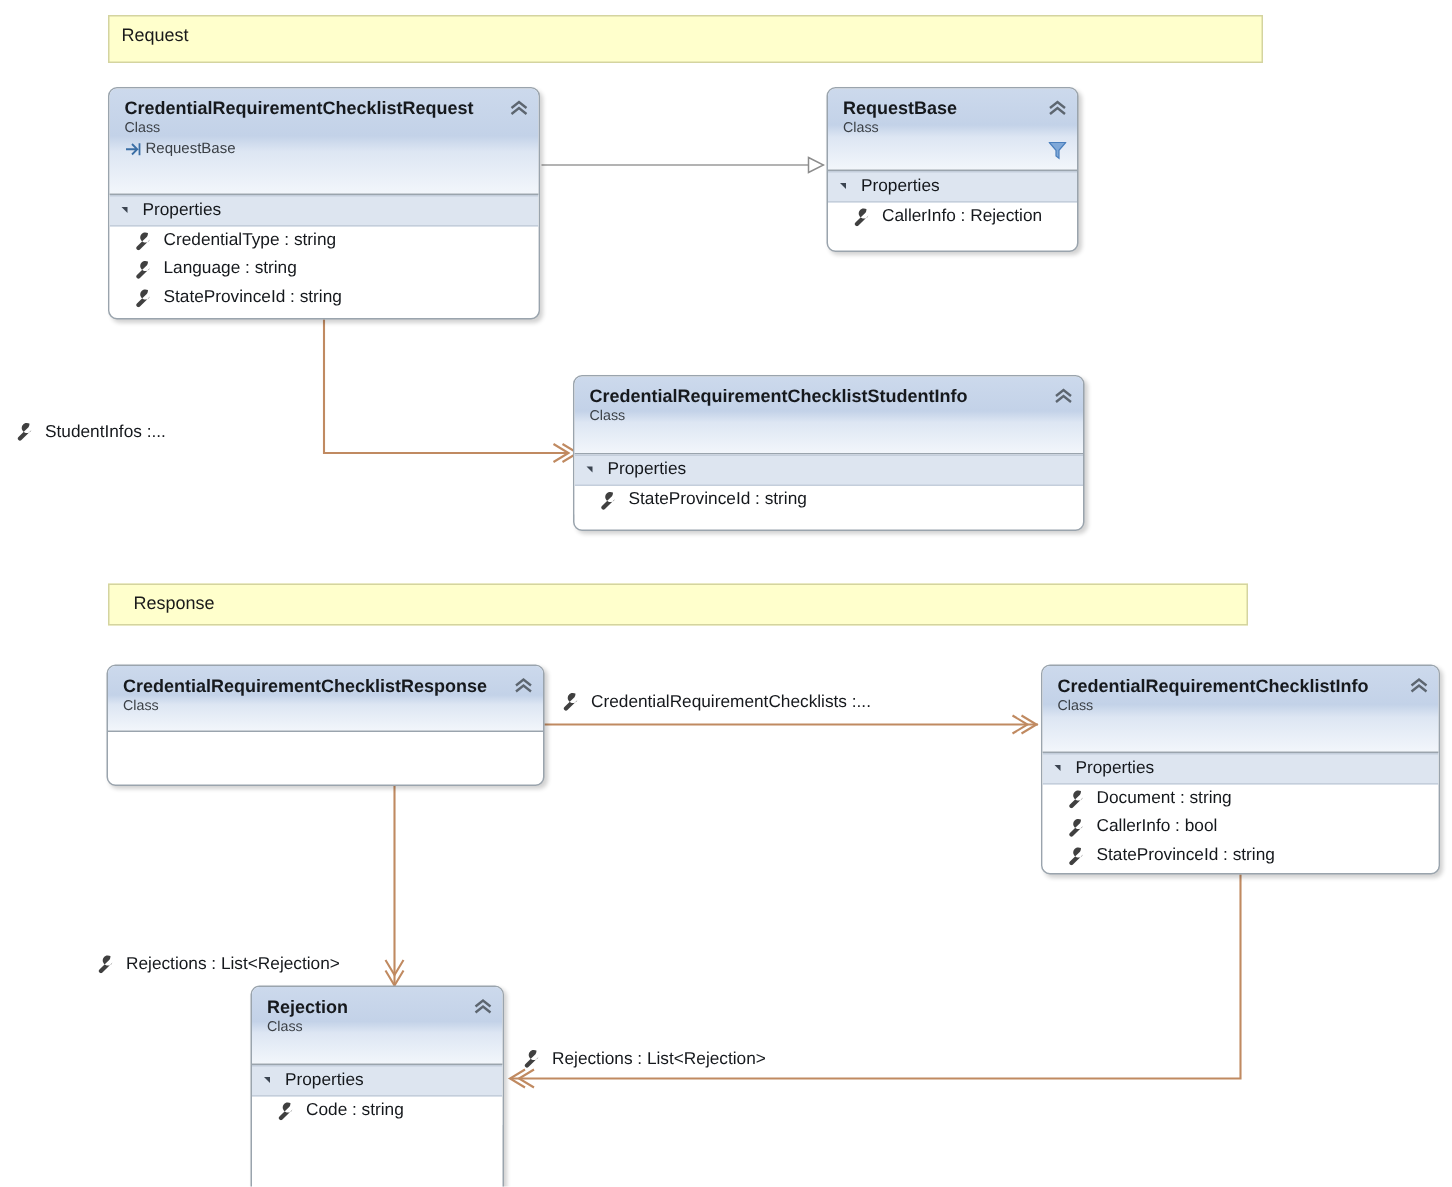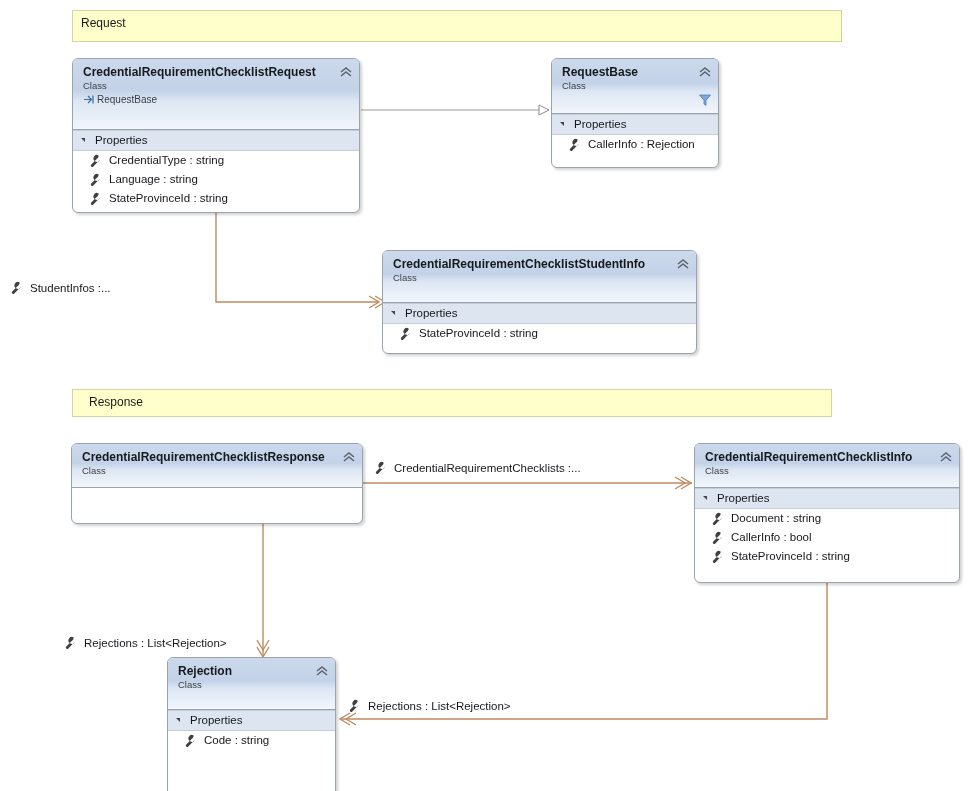--- a/index.html
+++ b/index.html
@@ -252,21 +252,21 @@
       </div>
       <div class="mem-row">
         <svg class="wrench" viewBox="0 0 13 13">
           <path d="M9.6,1.4 a3.4,3.4 0 1 0 1.4,4.3 L8.2,8.5 L4.3,12.4 a1.4,1.4 0 0 1 -2,-2 L6.2,6.5 L9,3.8 a3.4,3.4 0 0 0 0.6,-2.4 z" fill="#404040"></path>
         </svg>
         <span>CallerInfo : Rejection</span>
       </div>
     </div>
   </div>
 
-  <div class="cls" style="left:382px; top:250px; width:315px; height:104px;">
+  <div class="cls" style="left:382px; top:250px; width:341px; height:104px;">
     <div class="cls-head" style="height:52px;">
       <div class="cls-name">CredentialRequirementChecklistStudentInfo</div>
       <div class="cls-stereo">Class</div>
       <svg class="chev" viewBox="0 0 14 14">
         <path d="M2,7 L7,3 L12,7 M2,11 L7,7 L12,11" stroke="#5d6670" stroke-width="1.6" fill="none"></path>
       </svg>
     </div>
     <div class="cls-body">
       <div class="grp-row">
         <span class="tri"></span>
@@ -286,21 +286,21 @@
       <div class="cls-name">CredentialRequirementChecklistResponse</div>
       <div class="cls-stereo">Class</div>
       <svg class="chev" viewBox="0 0 14 14">
         <path d="M2,7 L7,3 L12,7 M2,11 L7,7 L12,11" stroke="#5d6670" stroke-width="1.6" fill="none"></path>
       </svg>
     </div>
     <div class="cls-body empty-body"></div>
   </div>
 
   <div class="cls" style="left:694px; top:443px; width:266px; height:140px;">
-    <div class="cls-head" style="height:44px;">
+    <div class="cls-head" style="height:58px;">
       <div class="cls-name">CredentialRequirementChecklistInfo</div>
       <div class="cls-stereo">Class</div>
       <svg class="chev" viewBox="0 0 14 14">
         <path d="M2,7 L7,3 L12,7 M2,11 L7,7 L12,11" stroke="#5d6670" stroke-width="1.6" fill="none"></path>
       </svg>
     </div>
     <div class="cls-body">
       <div class="grp-row">
         <span class="tri"></span>
         <span>Properties</span>

